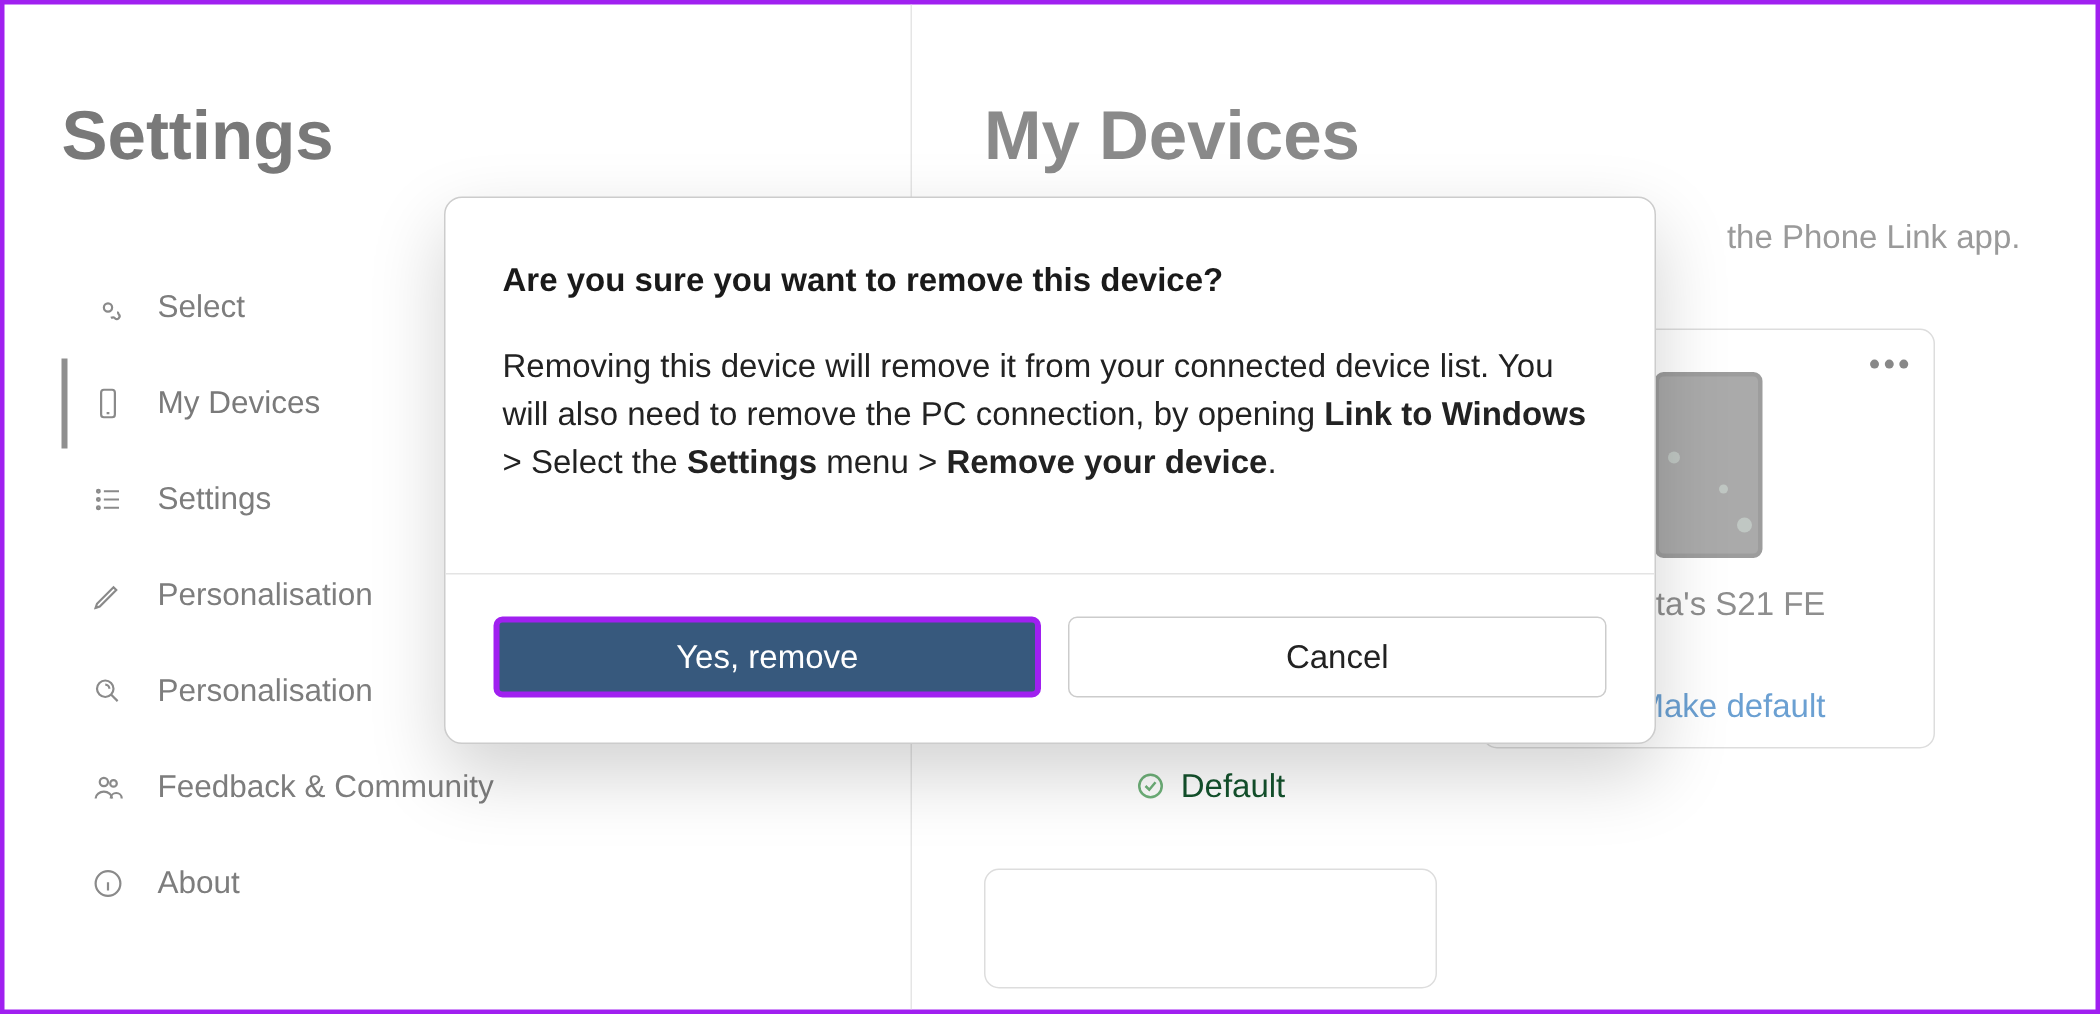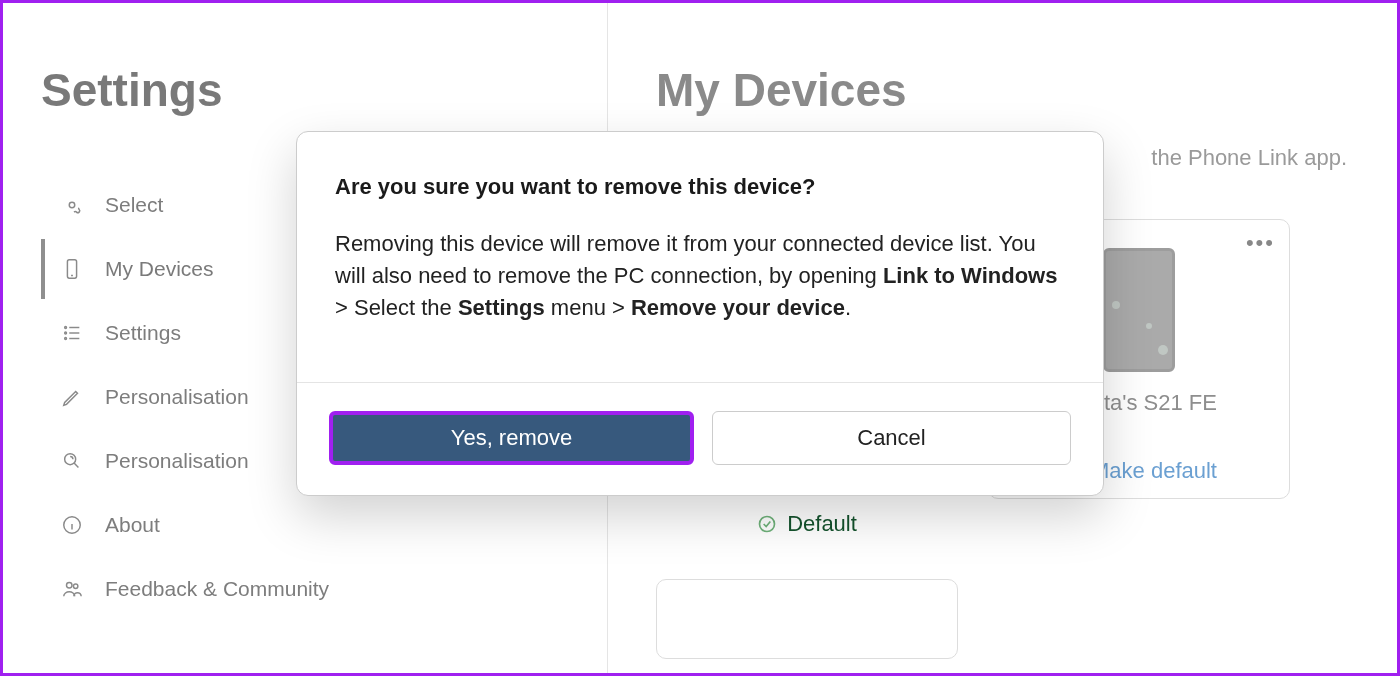--- a/index.html
+++ b/index.html
@@ -237,35 +237,35 @@
         <svg class="nav-icon" viewBox="0 0 24 24" fill="none" stroke="currentColor" stroke-width="1.6">
           <circle cx="10" cy="10" r="6"></circle>
             <path d="M14 14l5 5"></path>
             <path d="M10 7a3 3 0 0 1 3 3"></path>
         </svg>
         <span>Personalisation</span>
       </li>
 
       <li class="nav-item">
         <svg class="nav-icon" viewBox="0 0 24 24" fill="none" stroke="currentColor" stroke-width="1.6">
-          <circle cx="12" cy="12" r="9"></circle>
-            <line x1="12" y1="8" x2="12" y2="8"></line>
-            <line x1="12" y1="11" x2="12" y2="17"></line>
-        </svg>
-        <span>About</span>
-      </li>
-
-      <li class="nav-item">
-        <svg class="nav-icon" viewBox="0 0 24 24" fill="none" stroke="currentColor" stroke-width="1.6">
           <circle cx="9" cy="8" r="3"></circle>
             <circle cx="16" cy="9" r="2.4"></circle>
           <path d="M3 20c0-3 3-5 6-5s6 2 6 5"></path>
             <path d="M14 20c0-2.5 2-4 4-4s4 1.5 4 4"></path>
         </svg>
         <span>Feedback &amp; Community</span>
+      </li>
+
+      <li class="nav-item">
+        <svg class="nav-icon" viewBox="0 0 24 24" fill="none" stroke="currentColor" stroke-width="1.6">
+          <circle cx="12" cy="12" r="9"></circle>
+            <line x1="12" y1="8" x2="12" y2="8"></line>
+            <line x1="12" y1="11" x2="12" y2="17"></line>
+        </svg>
+        <span>About</span>
       </li>
 
     </ul>
   </aside>
 
   <main class="main">
     <h1 class="main-title">My Devices</h1>
     <div class="subtext" style="text-align:right;padding-right:10px;">the Phone Link app.</div>
 
     <div class="cards">

